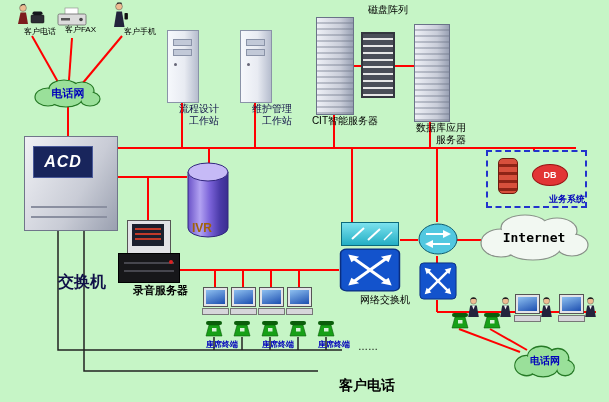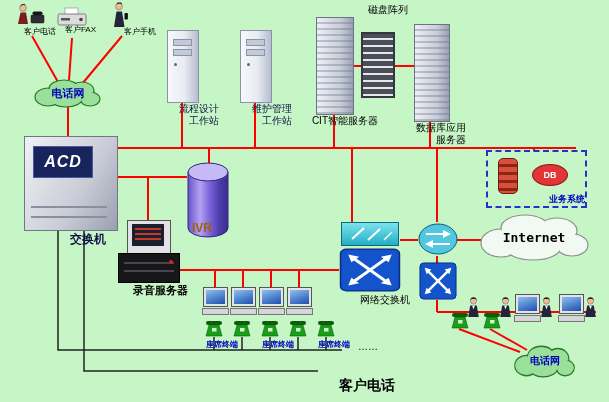--- a/index.html
+++ b/index.html
@@ -3,21 +3,21 @@
 <meta charset="utf-8">
 <title>系统结构图</title>
 <style>
   html,body{margin:0;padding:0;background:#eee;}
   .stage{position:relative;width:609px;height:402px;background:#c6f5c6;overflow:hidden;
          font-family:"Liberation Sans","DejaVu Sans",sans-serif;}
   .wires{position:absolute;left:0;top:0;width:609px;height:402px;z-index:1;}
   .node,.lbl{position:absolute;z-index:2;}
   .lbl{text-align:right;line-height:1.2;color:#000;}
   .b{font-weight:bold;}
-  .s8{font-size:8px;} .s9{font-size:9px;} .s10{font-size:10px;} .s11{font-size:11px;} .s12{font-size:12px;} .s14{font-size:14px;}
+  .s8{font-size:8px;} .s9{font-size:9px;} .s10{font-size:10px;} .s11{font-size:11px;} .s12{font-size:16px;margin-top:40px;} .s14{font-size:14px;}
   .navy{color:#101048;} .blue{color:#0000bb;}
 
   
   .tower{background:linear-gradient(90deg,#f6f8fc 0%,#e8ebf2 55%,#b6bdce 100%);border:1px solid #8a93a8;}
   .tower .slot{position:absolute;left:5px;width:17px;height:5px;background:#c2c9d8;border:1px solid #8a93a8;}
   .tower .dot{position:absolute;left:6px;width:3px;height:3px;border-radius:50%;background:#667;}
 
   
   .bigserver{background:repeating-linear-gradient(0deg,rgba(110,118,136,.38) 0 2px,rgba(0,0,0,0) 2px 6px),
              linear-gradient(90deg,#eef0f6,#c9cdd9 65%,#99a1b4);border:1px solid #6a7288;}

